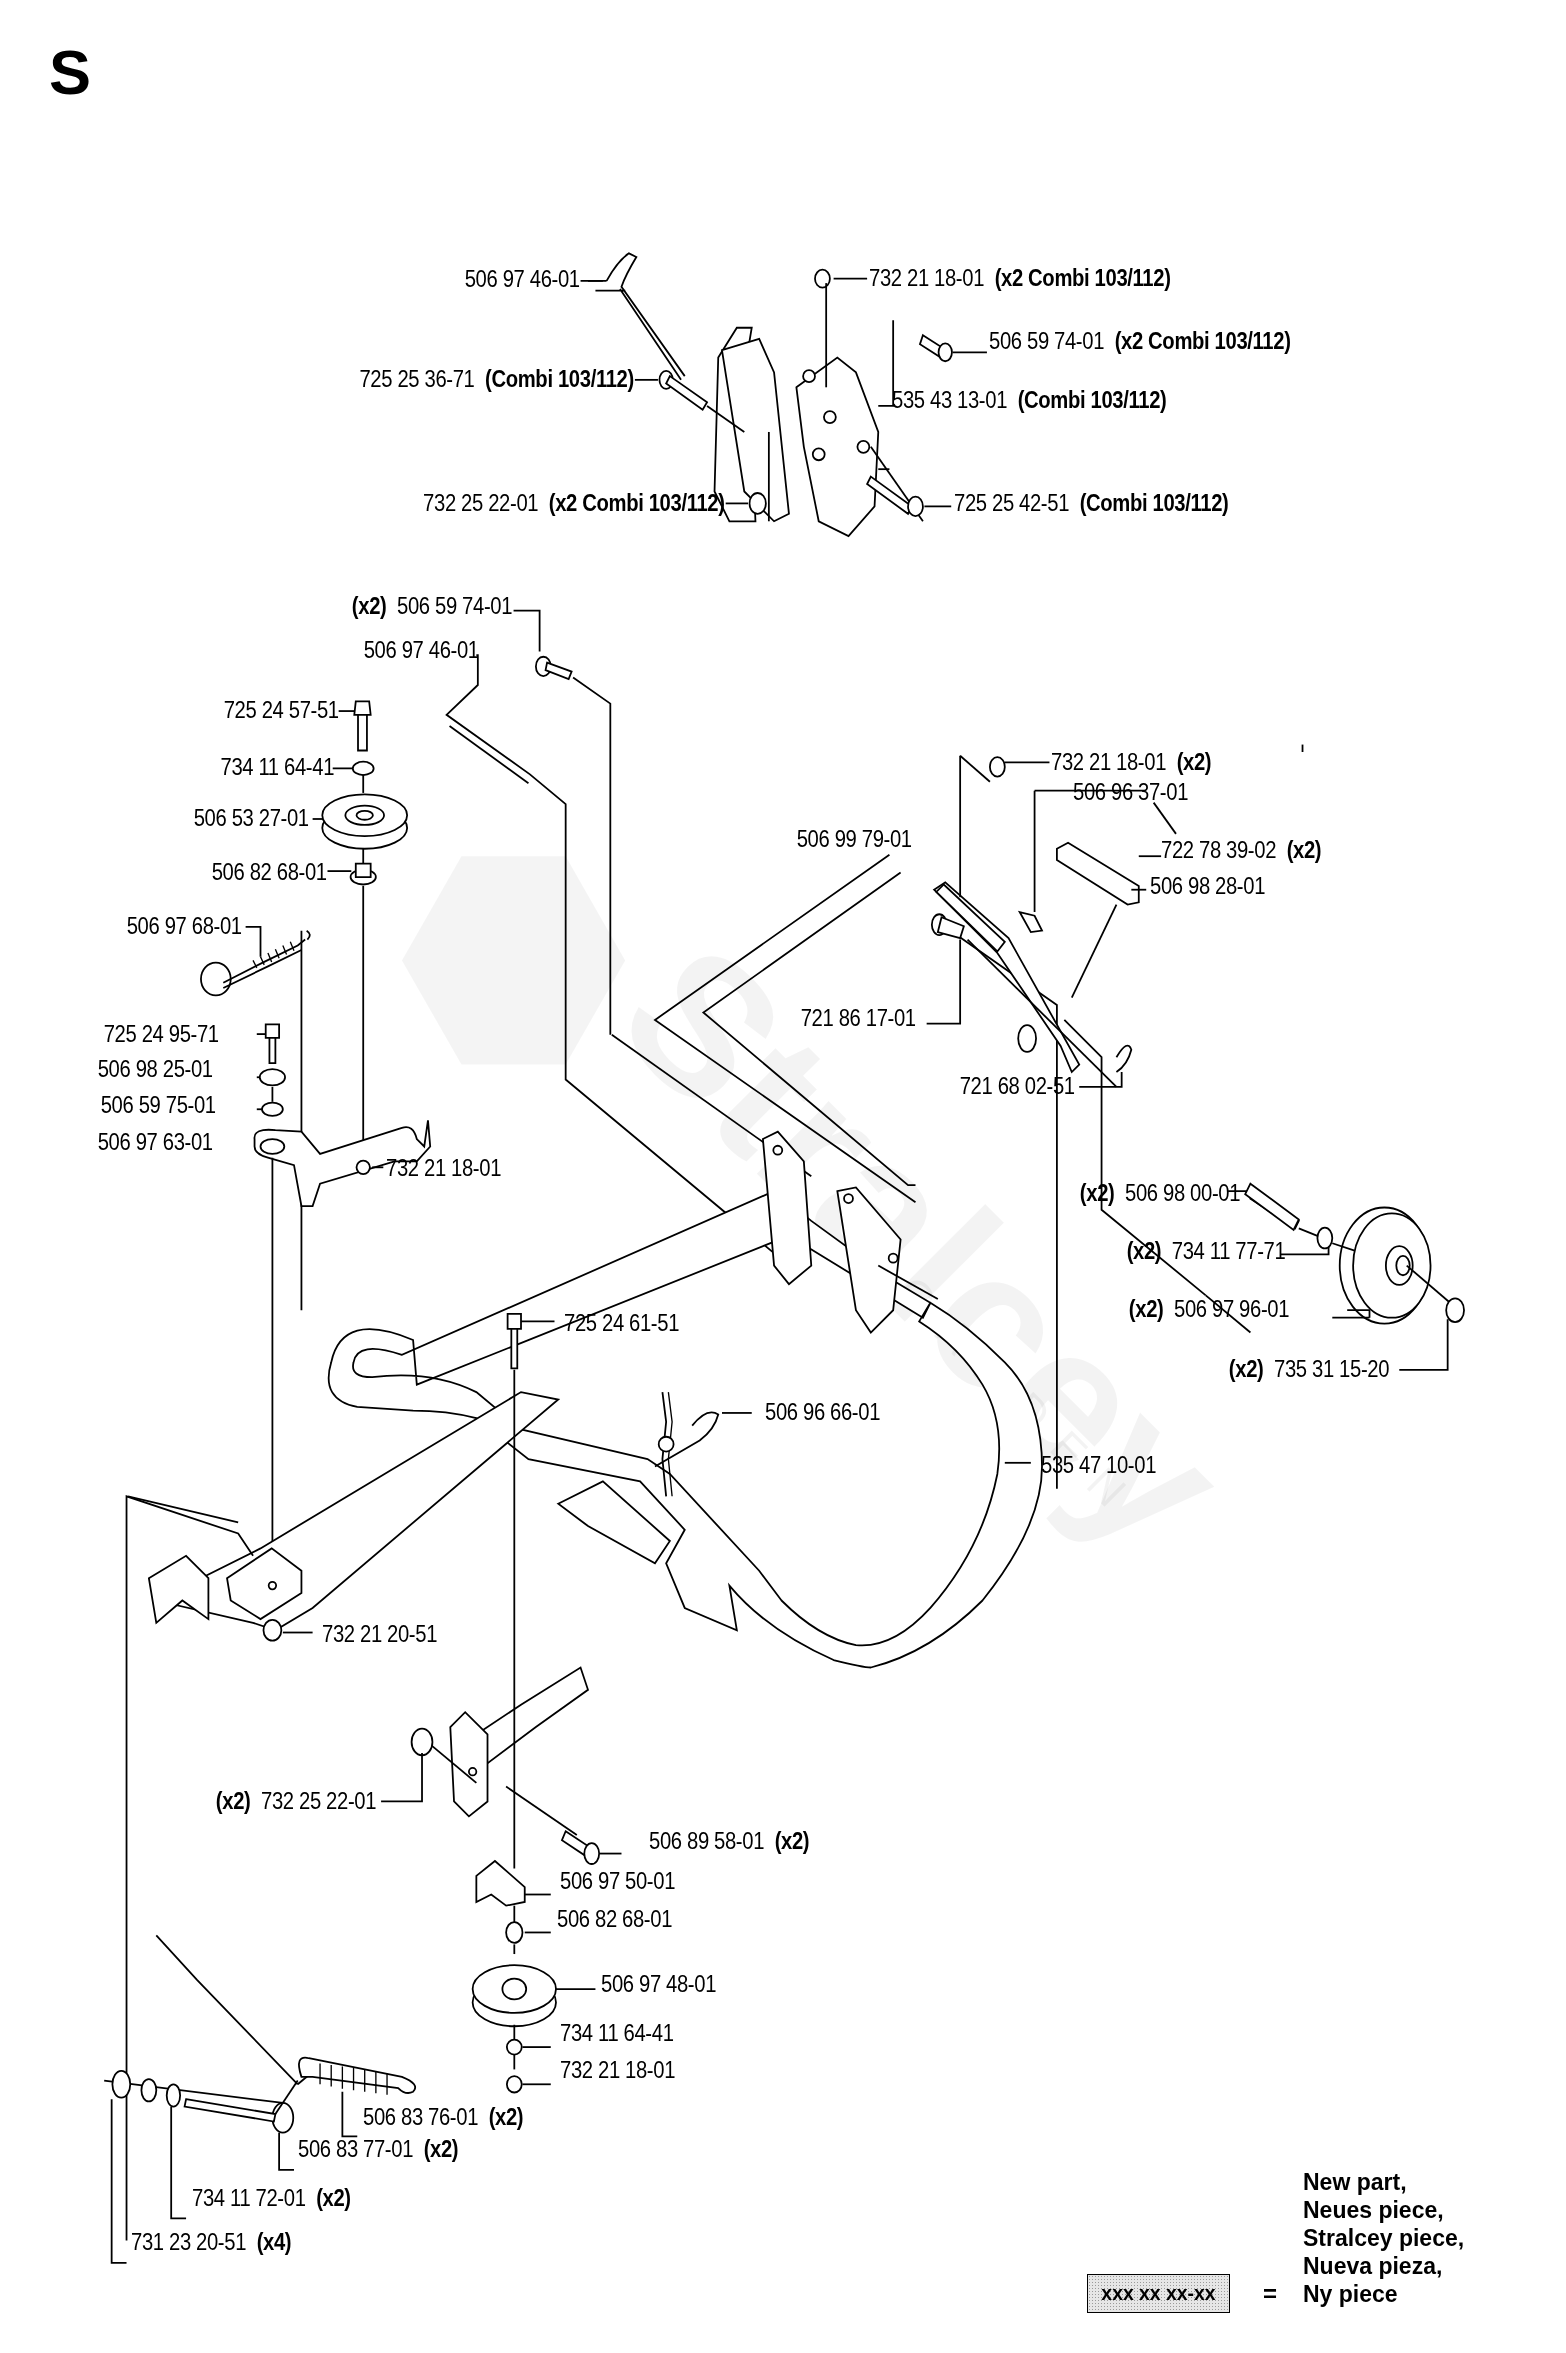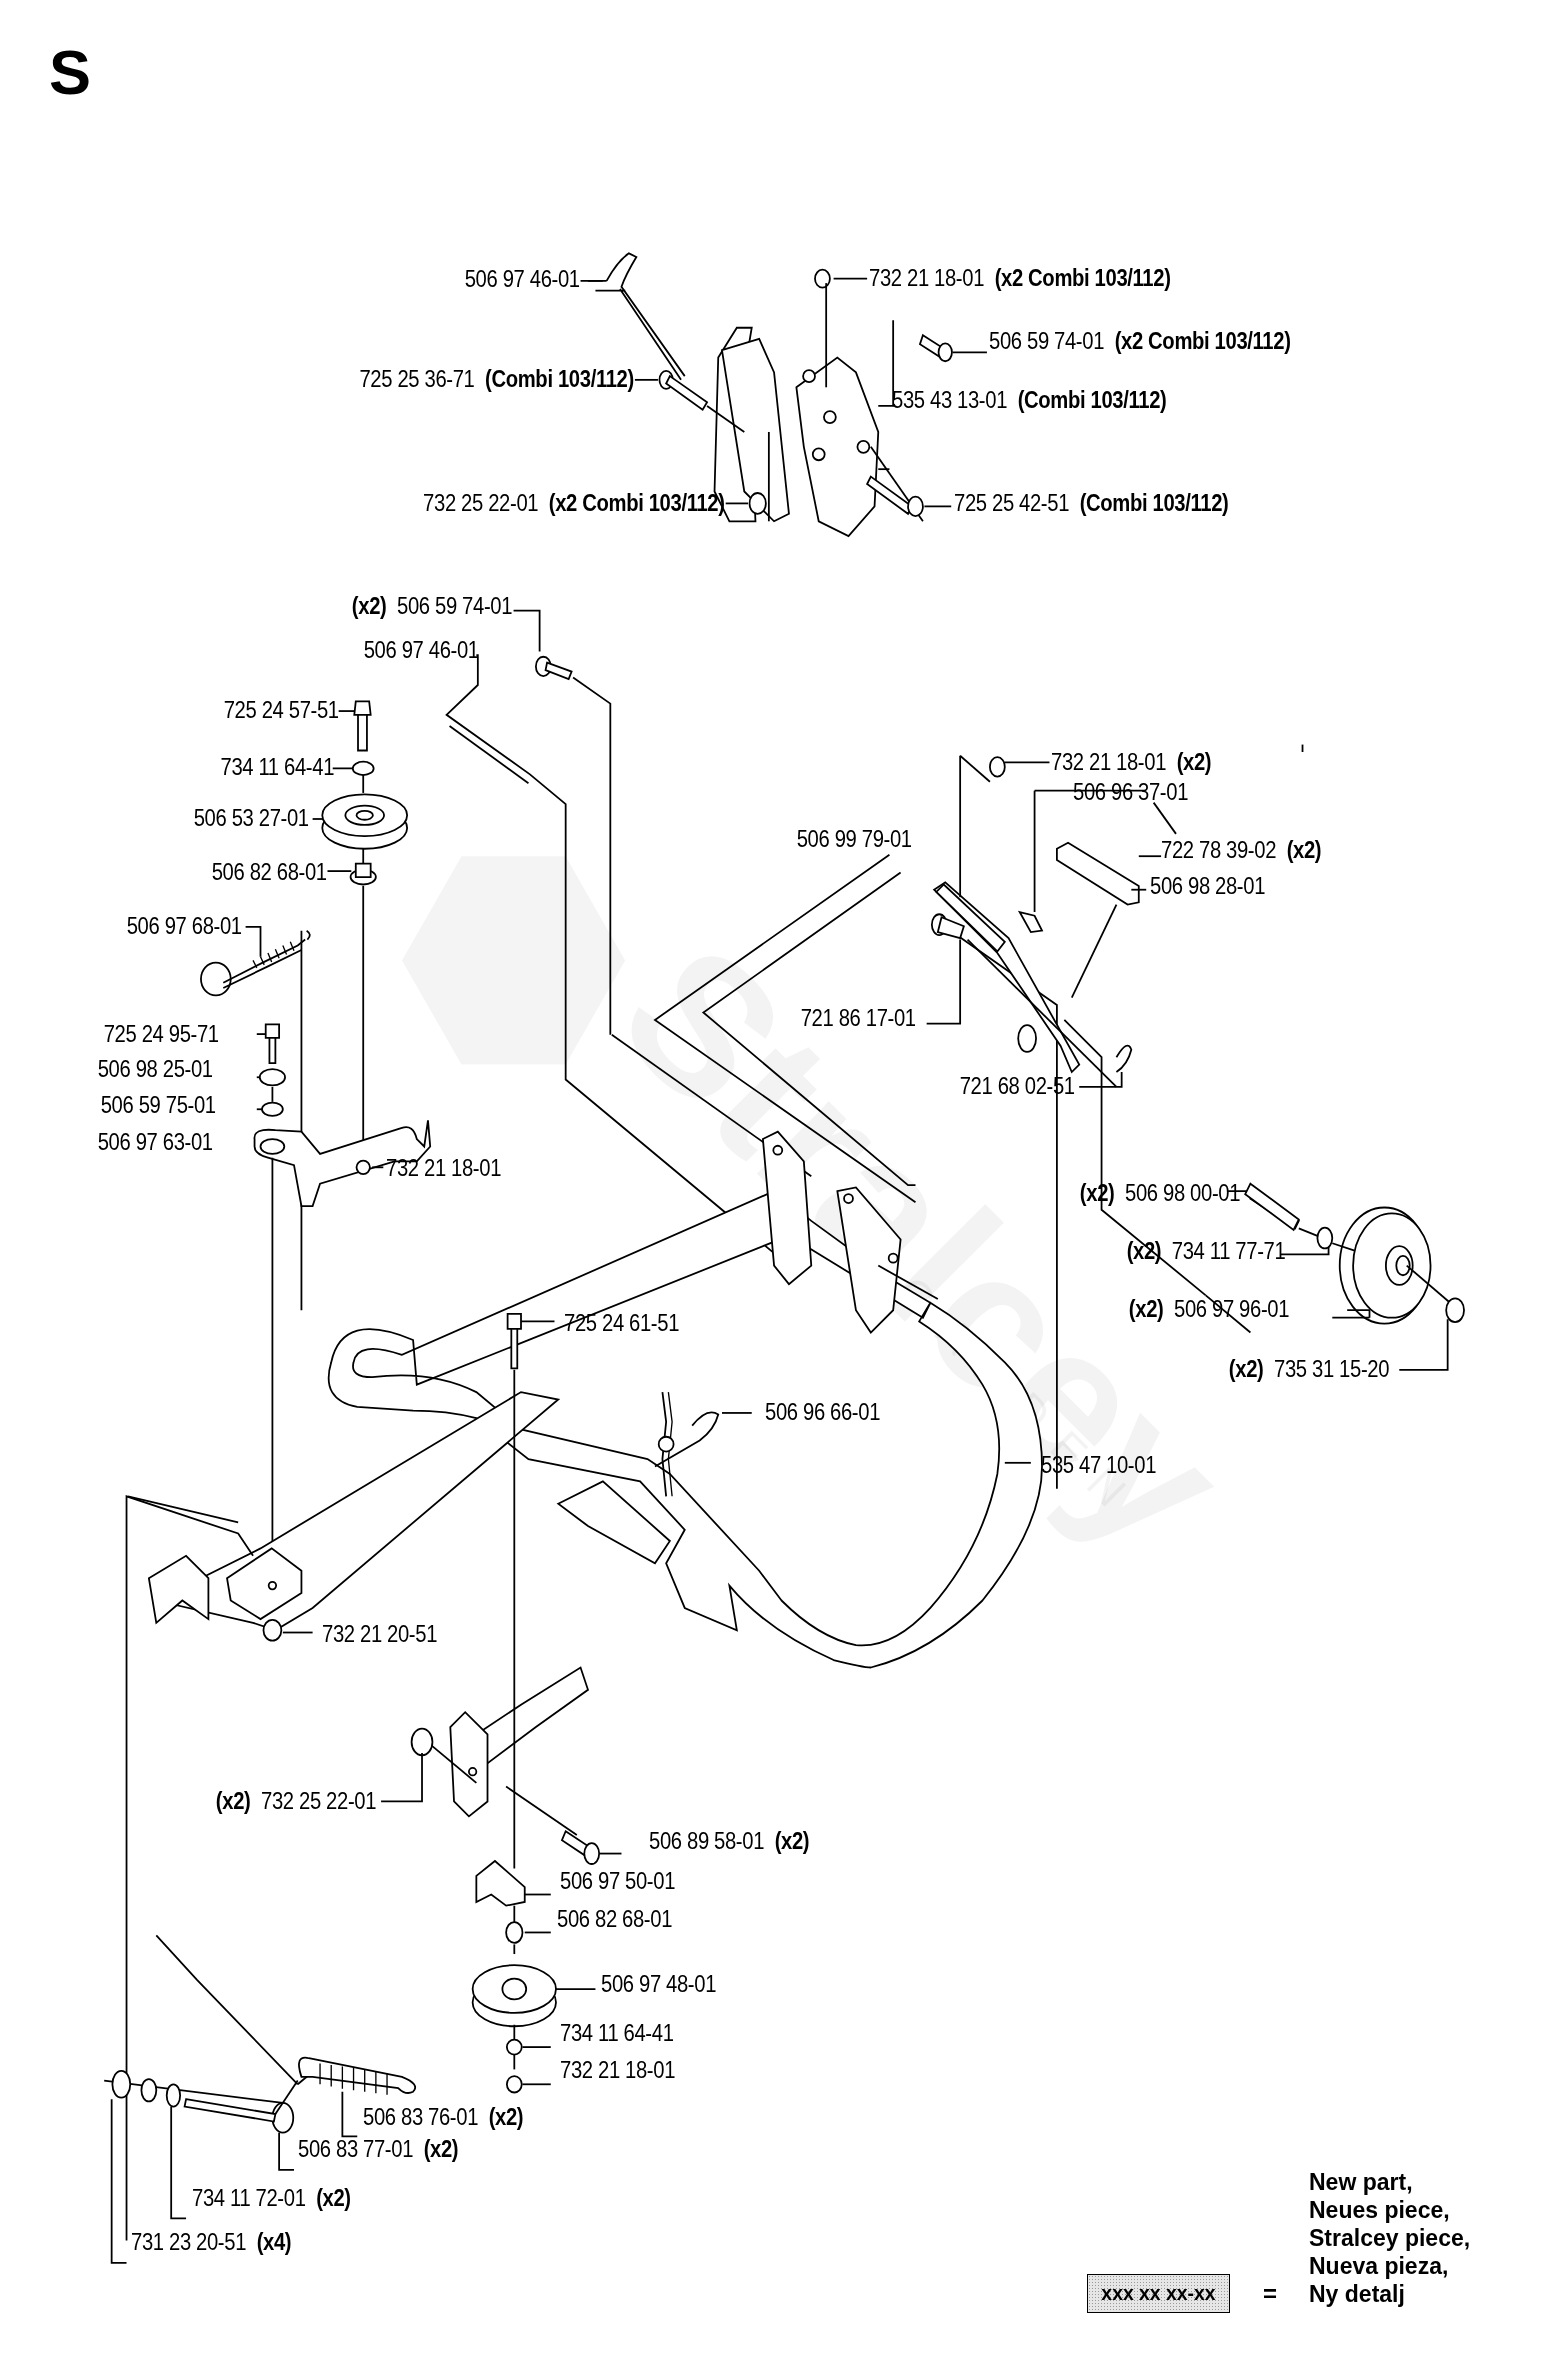--- a/index.html
+++ b/index.html
@@ -6,21 +6,21 @@
   #page { position: relative; width: 1566px; height: 2354px; background: #ffffff; overflow: hidden; }
   #drawing { position: absolute; left: 0; top: 0; width: 1566px; height: 2354px; }
   .lbl { position: absolute; font-family: "Liberation Sans", sans-serif; font-size: 23px; color: #000; white-space: nowrap; line-height: 27px; letter-spacing: -0.4px; transform: scaleX(0.88); transform-origin: left center; }
   .lbl.r { transform-origin: right center; }
   .lbl b { font-weight: bold; }
   #section-letter { position: absolute; left: 49px; top: 39px; font-family: "Liberation Sans", sans-serif; font-weight: bold; font-size: 63px; line-height: 67px; color: #000; }
   #legend { position: absolute; left: 1087px; top: 2168px; }
   #legend-box { position: absolute; left: 0; top: 106px; width: 141px; height: 37px; border: 1.5px solid #000; background-color: #e6e6e6; background-image: radial-gradient(#9a9a9a 0.6px, transparent 0.7px); background-size: 3px 3px; font-family: "Liberation Sans", sans-serif; font-weight: bold; font-size: 19.4px; line-height: 37px; text-align: center; color: #000; }
   #legend-eq { position: absolute; left: 176px; top: 112px; font-family: "Liberation Sans", sans-serif; font-weight: bold; font-size: 24px; color: #000; }
   #legend-text { position: absolute; left: 216px; top: 0; font-family: "Liberation Sans", sans-serif; font-weight: bold; font-size: 23px; line-height: 28px; color: #000; }
-  #legend-text div { white-space: nowrap; margin-left: 6px; }
+  #legend-text div { white-space: nowrap; }
   svg .ln { stroke: #000; stroke-width: 2.4; fill: none; }
   svg .thin { stroke: #000; stroke-width: 1.8; fill: none; }
   svg .part { stroke: #000; stroke-width: 2.4; fill: #fff; }
   svg .wm { fill: #000; opacity: 0.045; }
 </style>
 </head>
 <body>
 
 <div id="page">
 
@@ -419,17 +419,17 @@
   </div>
 
   <div id="legend">
     <div id="legend-box">xxx xx xx-xx</div>
     <div id="legend-eq">=</div>
     <div id="legend-text">
       <div>New part,</div>
       <div>Neues piece,</div>
       <div>Stralcey piece,</div>
       <div>Nueva pieza,</div>
-      <div>Ny detalj</div>
+      <div>Ny piece</div>
     </div>
   </div>
 </div>
 
 
 </body></html>

